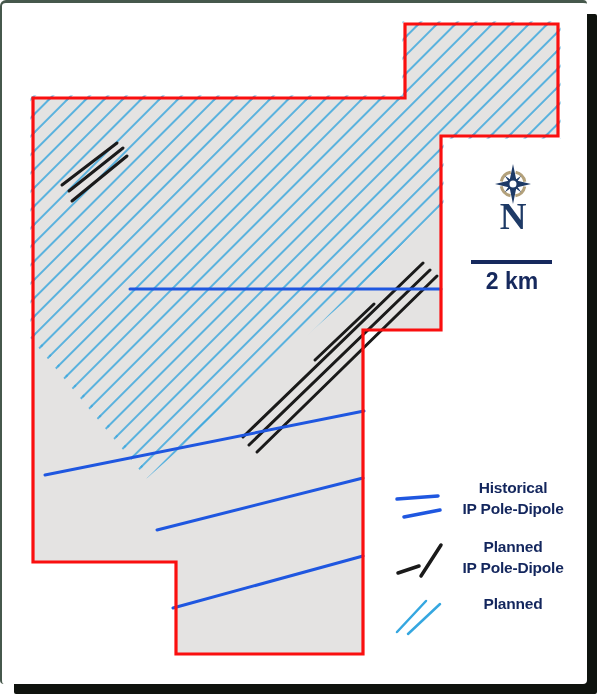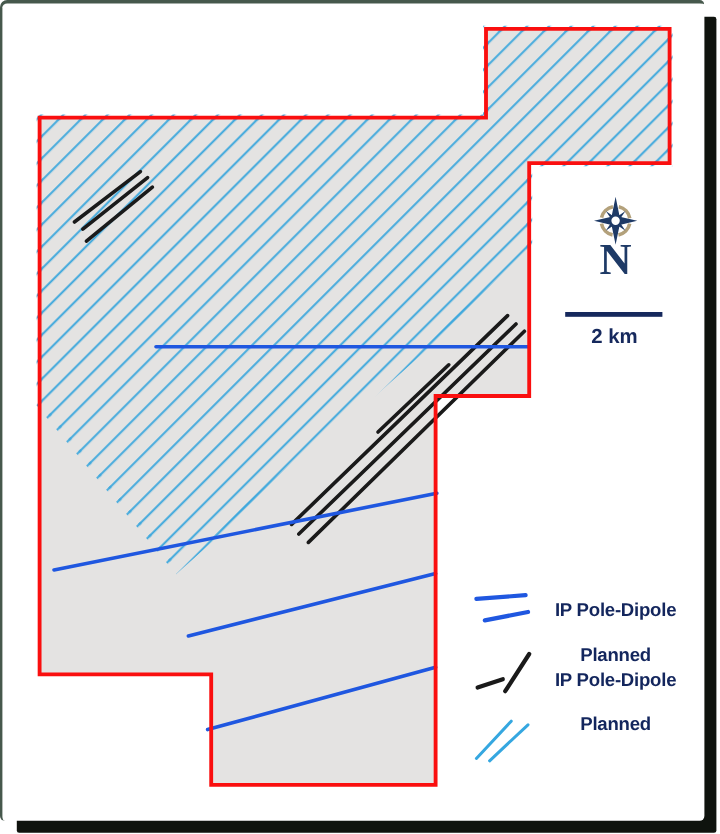--- a/index.html
+++ b/index.html
@@ -15,21 +15,21 @@
   .c-ring{fill:none;stroke:var(--ring,#b3a17b);stroke-width:3;
           stroke-dasharray:13.8 5;stroke-dashoffset:16.3;}
   .c-star{fill:var(--star,#1e3a66);}
   .c-center{fill:#ffffff;stroke:var(--star,#1e3a66);stroke-width:2.2;}
   .north{position:absolute;left:483px;top:199px;width:60px;text-align:center;
          font-family:"Liberation Serif",serif;font-weight:bold;font-size:37px;
          line-height:36px;color:var(--star,#1e3a66);}
   
   .scalebar-line{position:absolute;height:3.5px;background:var(--scale,#16295d);}
   .scalebar-label{position:absolute;left:455px;top:270px;width:114px;text-align:center;
-         font-weight:bold;font-size:17px;line-height:22px;color:var(--scale,#16295d);}
+         font-weight:bold;font-size:23px;line-height:22px;color:var(--scale,#16295d);}
   
   .lg{position:absolute;left:433px;width:160px;text-align:center;font-weight:bold;
       font-size:15.5px;line-height:22px;letter-spacing:-0.2px;color:var(--navy,#16295d);}
 </style>
 </head>
 <body>
 
 <div class="stage">
   <div class="page"></div>
 
@@ -77,17 +77,18 @@
     <circle class="c-ring" cx="22" cy="22" r="12"></circle>
     <path class="c-star" d="M22,2 L25.2,18.8 L42,22 L25.2,25.2 L22,42 L18.8,25.2 L2,22 L18.8,18.8 Z" transform="rotate(45 22 22) translate(22 22) scale(0.58) translate(-22 -22)"></path>
     <path class="c-star" d="M22,2 L25.4,18.6 L40,22 L25.4,25.4 L22,42 L18.6,25.4 L4,22 L18.6,18.6 Z"></path>
     <circle class="c-center" cx="22" cy="22" r="4.6"></circle>
   </svg>
   <div class="north">N</div>
 
   <div class="scalebar-line" id="scalebar-line" style="left: 471px; top: 260px; width: 81px;"></div>
   <div class="scalebar-label">2 km</div>
 
+  <div class="lg" style="top:477px">Historical</div>
   <div class="lg" style="top:498px">IP Pole-Dipole</div>
   <div class="lg" style="top:536px">Planned</div>
   <div class="lg" style="top:557px">IP Pole-Dipole</div>
   <div class="lg" style="top:593px">Planned</div>
 </div>
 
 </body></html>

